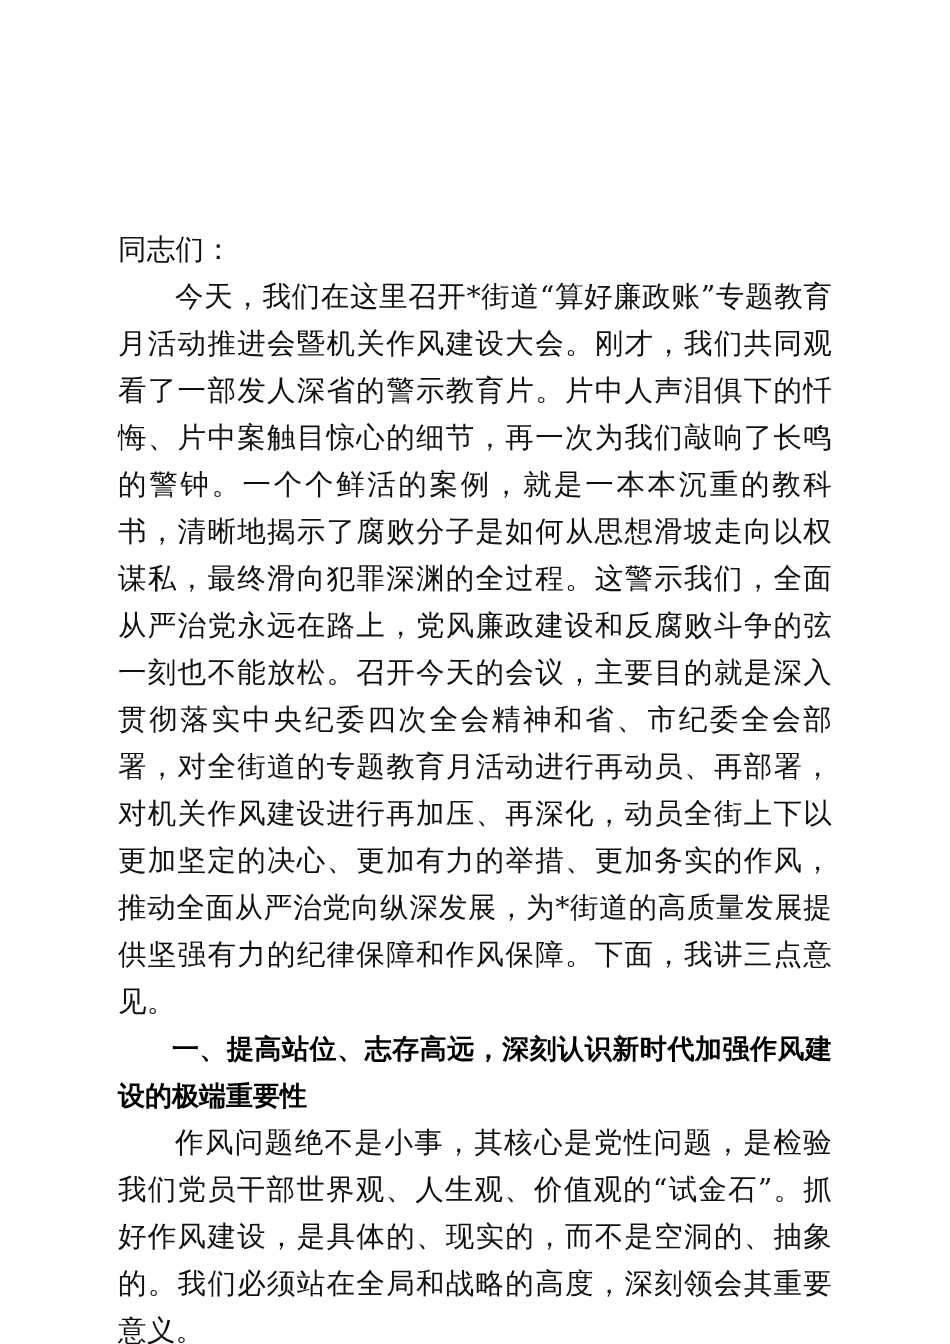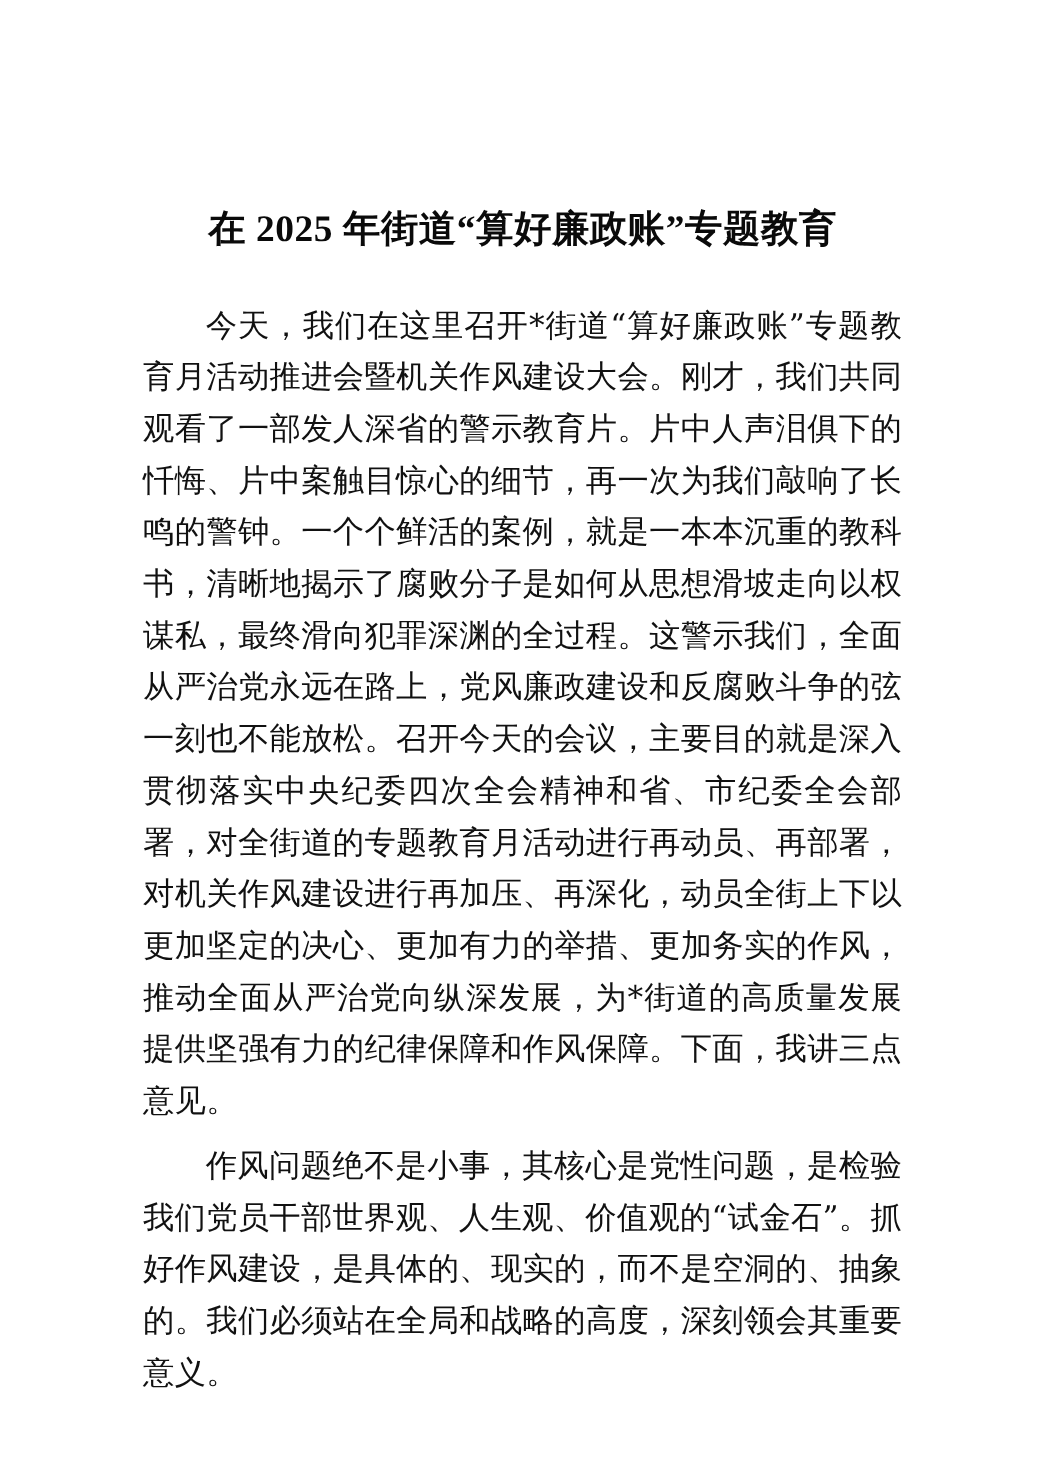--- a/index.html
+++ b/index.html
@@ -44,21 +44,21 @@
   }
   .doc-title .tl {
     display: block;
   }
 
   
   .body-block {
     margin-top: 40px;
   }
   p.para {
-    margin: 12px;
+    margin: 0;
     font-family: "DejaVu Serif", "Liberation Serif", serif;
     font-size: 28.5px;
     line-height: 47px;
     text-align: justify;
     text-align-last: left;
     text-justify: inter-ideograph;
     color: #111111;
     letter-spacing: 0.2px;
     font-weight: 400;
   }
@@ -87,26 +87,27 @@
     letter-spacing: 0px;
   }
 </style>
 </head>
 <body>
 
 <div class="page">
   <div class="content">
 
     <h1 class="doc-title">
-      <span class="tl">在 2025 年街道“算好廉政账”专题教育</span>
     </h1>
 
     <div class="body-block">
 
+      <p class="salutation">同志们：</p>
 
       <p class="para indent">今天，我们在这里召开*街道“算好廉政账”专题教育月活动推进会暨机关作风建设大会。刚才，我们共同观看了一部发人深省的警示教育片。片中人声泪俱下的忏悔、片中案触目惊心的细节，再一次为我们敲响了长鸣的警钟。一个个鲜活的案例，就是一本本沉重的教科书，清晰地揭示了腐败分子是如何从思想滑坡走向以权谋私，最终滑向犯罪深渊的全过程。这警示我们，全面从严治党永远在路上，党风廉政建设和反腐败斗争的弦一刻也不能放松。召开今天的会议，主要目的就是深入贯彻落实中央纪委四次全会精神和省、市纪委全会部署，对全街道的专题教育月活动进行再动员、再部署，对机关作风建设进行再加压、再深化，动员全街上下以更加坚定的决心、更加有力的举措、更加务实的作风，推动全面从严治党向纵深发展，为*街道的高质量发展提供坚强有力的纪律保障和作风保障。下面，我讲三点意见。</p>
 
+      <h2 class="section-heading">一、提高站位、志存高远，深刻认识新时代加强作风建设的极端重要性</h2>
 
       <p class="para indent">作风问题绝不是小事，其核心是党性问题，是检验我们党员干部世界观、人生观、价值观的“试金石”。抓好作风建设，是具体的、现实的，而不是空洞的、抽象的。我们必须站在全局和战略的高度，深刻领会其重要意义。</p>
 
     </div>
   </div>
 </div>
 
 </body></html>

